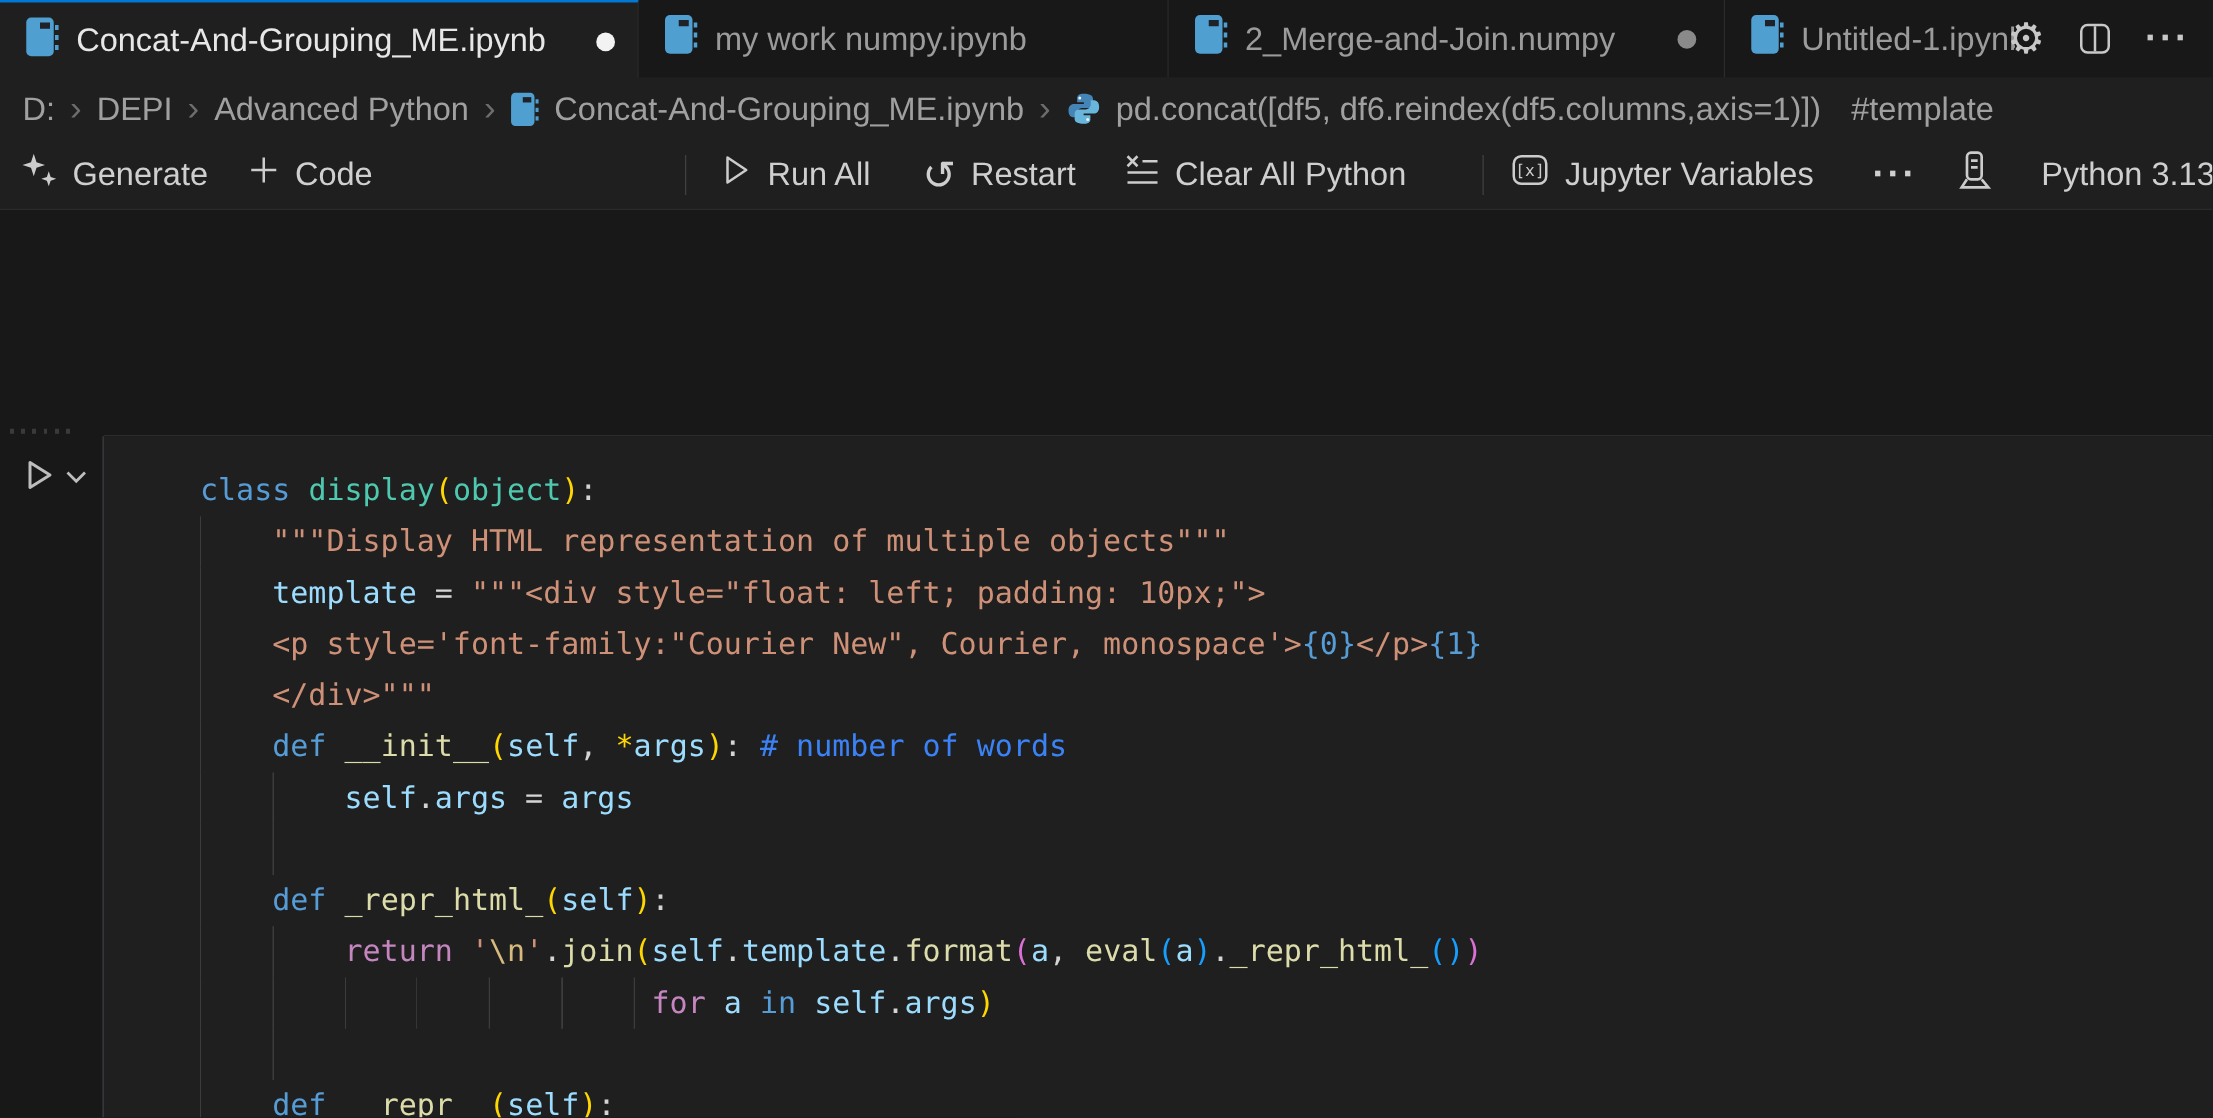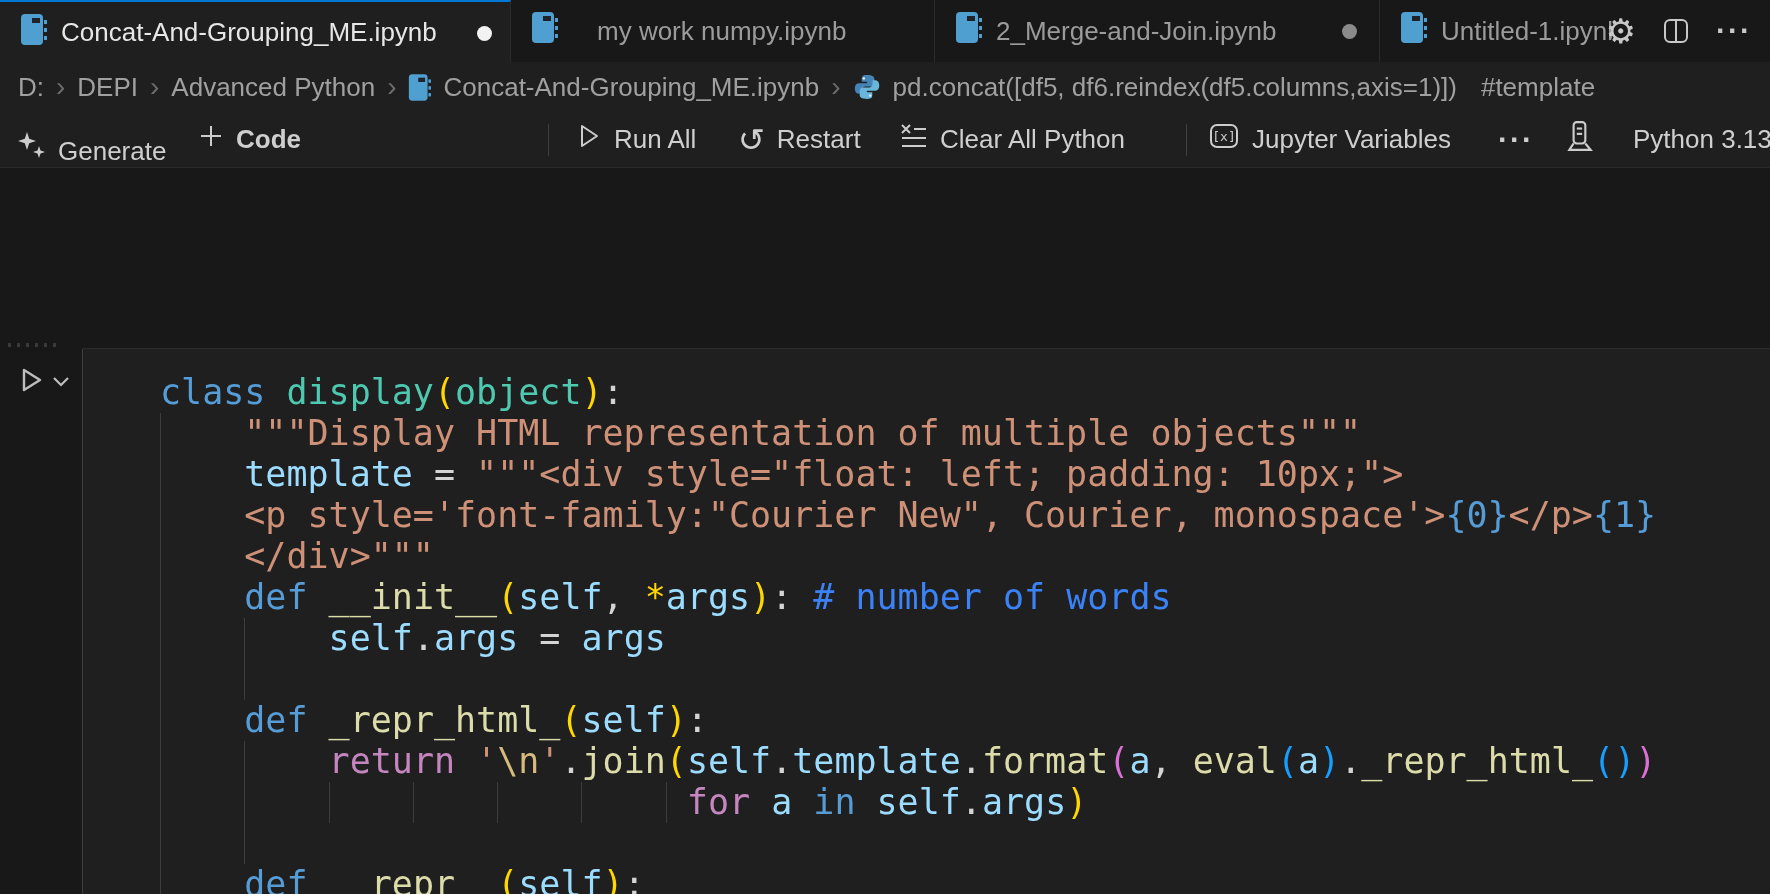--- a/index.html
+++ b/index.html
@@ -37,21 +37,21 @@
 
   
   .codearea{position:absolute;left:0;top:168px;width:1770px;height:726px;background:#181818;}
   .editor{position:absolute;left:83px;top:181px;width:1687px;height:689px;background:#1f1f1f;overflow:hidden;}
   .cell-top{position:absolute;left:83px;top:180px;width:1687px;height:1px;background:#2c2c2c;}
   .cell-left{position:absolute;left:82px;top:181px;width:1px;height:689px;background:#3f3f46;}
   .draghandle{position:absolute;left:8px;top:175px;width:52px;height:4px;
               background:repeating-linear-gradient(90deg,#3a3a3a 0 3px,transparent 3px 9px);}
 
   .code-lines{position:absolute;left:0;top:23px;padding-left:77px;}
-  .cl{white-space:pre;height:41px;font-family:"DejaVu Sans Mono",monospace;font-size:35px;line-height:41px;}
+  .cl{white-space:pre;height:41px;font-family:"DejaVu Sans Mono",monospace;font-size:24px;line-height:41px;}
   .tk{white-space:pre;}
   .tk.ig{display:inline-block;height:41px;vertical-align:top;
          background:linear-gradient(90deg,#3c3c3c 1px,transparent 1px);}
   .kw{color:#569CD6}.ctl{color:#C586C0}.cls{color:#4EC9B0}.fn{color:#DCDCAA}
   .var{color:#9CDCFE}.str{color:#CE9178}.esc{color:#D7BA7D}.com{color:#3b82f6}
   .pun{color:#D4D4D4}.b1{color:#FFD700}.b2{color:#DA70D6}.b3{color:#179FFF}.fmt{color:#569CD6}
 
   .runbtn{position:absolute;left:14px;top:196px;cursor:pointer;}
   .runchev{position:absolute;left:50px;top:204px;cursor:pointer;}
 </style>
@@ -69,21 +69,21 @@
             <rect x="12" y="5" width="8" height="5" fill="#1f2228"></rect>
             <rect x="24" y="7" width="3" height="4" fill="#4f9fd0"></rect>
             <rect x="24" y="15" width="3" height="4" fill="#4f9fd0"></rect>
             <rect x="24" y="23" width="3" height="4" fill="#4f9fd0"></rect>
           </svg>
       </span>
       <span>Concat-And-Grouping_ME.ipynb</span>
       <span class="dot" style="right:18px;background:#f2f2f2;"></span>
     </div>
 
-    <div class="tab" style="left:511px;width:424px;gap:25px;">
+    <div class="tab" style="left:511px;width:424px;">
       <span class="nbicon">
         <svg width="27" height="33" viewBox="0 0 27 33">
             <rect x="1" y="1" width="22" height="31" rx="4" fill="#4f9fd0"></rect>
             <rect x="12" y="5" width="8" height="5" fill="#1f2228"></rect>
             <rect x="24" y="7" width="3" height="4" fill="#4f9fd0"></rect>
             <rect x="24" y="15" width="3" height="4" fill="#4f9fd0"></rect>
             <rect x="24" y="23" width="3" height="4" fill="#4f9fd0"></rect>
           </svg>
       </span>
       <span>my work numpy.ipynb</span>
@@ -92,21 +92,21 @@
     <div class="tab" style="left:935px;width:445px;">
       <span class="nbicon">
         <svg width="27" height="33" viewBox="0 0 27 33">
             <rect x="1" y="1" width="22" height="31" rx="4" fill="#4f9fd0"></rect>
             <rect x="12" y="5" width="8" height="5" fill="#1f2228"></rect>
             <rect x="24" y="7" width="3" height="4" fill="#4f9fd0"></rect>
             <rect x="24" y="15" width="3" height="4" fill="#4f9fd0"></rect>
             <rect x="24" y="23" width="3" height="4" fill="#4f9fd0"></rect>
           </svg>
       </span>
-      <span>2_Merge-and-Join.ipynb</span>
+      <span>2_Merge-and-Join.numpy</span>
       <span class="dot" style="right:22px;background:#8a8a8a;"></span>
     </div>
 
     <div class="tab" style="left:1380px;width:232px;border-right:none;">
       <span class="nbicon">
         <svg width="27" height="33" viewBox="0 0 27 33">
             <rect x="1" y="1" width="22" height="31" rx="4" fill="#4f9fd0"></rect>
             <rect x="12" y="5" width="8" height="5" fill="#1f2228"></rect>
             <rect x="24" y="7" width="3" height="4" fill="#4f9fd0"></rect>
             <rect x="24" y="15" width="3" height="4" fill="#4f9fd0"></rect>
@@ -153,30 +153,30 @@
         <circle cx="10.8" cy="5.4" r="1.2" fill="#e8f4fb"></circle>
           <circle cx="17.2" cy="22.6" r="1.2" fill="#e8f4fb"></circle>
       </svg>
     </span>
     <span class="crumb">pd.concat([df5, df6.reindex(df5.columns,axis=1)])</span>
     <span style="width:24px;"></span>
     <span class="crumb">#template</span>
   </div>
 
   <div class="toolbar">
-    <div class="titem" style="left:16px;align-items:flex-end;">
+    <div class="titem" style="left:16px;">
       <span>
         <svg width="30" height="30" viewBox="0 0 30 30" fill="#cccccc">
             <path d="M11 2l2.2 6.8L20 11l-6.8 2.2L11 20l-2.2-6.8L2 11l6.8-2.2Z"></path>
             <path d="M23 16l1.5 4.5L29 22l-4.5 1.5L23 28l-1.5-4.5L17 22l4.5-1.5Z"></path>
           </svg>
       </span>
       <span>Generate</span>
     </div>
-    <div class="titem" style="left:198px;font-weight:bold;">
+    <div class="titem" style="left:198px;">
       <span>
         <svg width="26" height="26" viewBox="0 0 26 26" stroke="#cccccc" stroke-width="2">
             <path d="M13 3v20M3 13h20"></path>
           </svg>
       </span>
       <span>Code</span>
     </div>
     <div class="tsep" style="left:548px;"></div>
     <div class="titem" style="left:572px;">
       <span>

